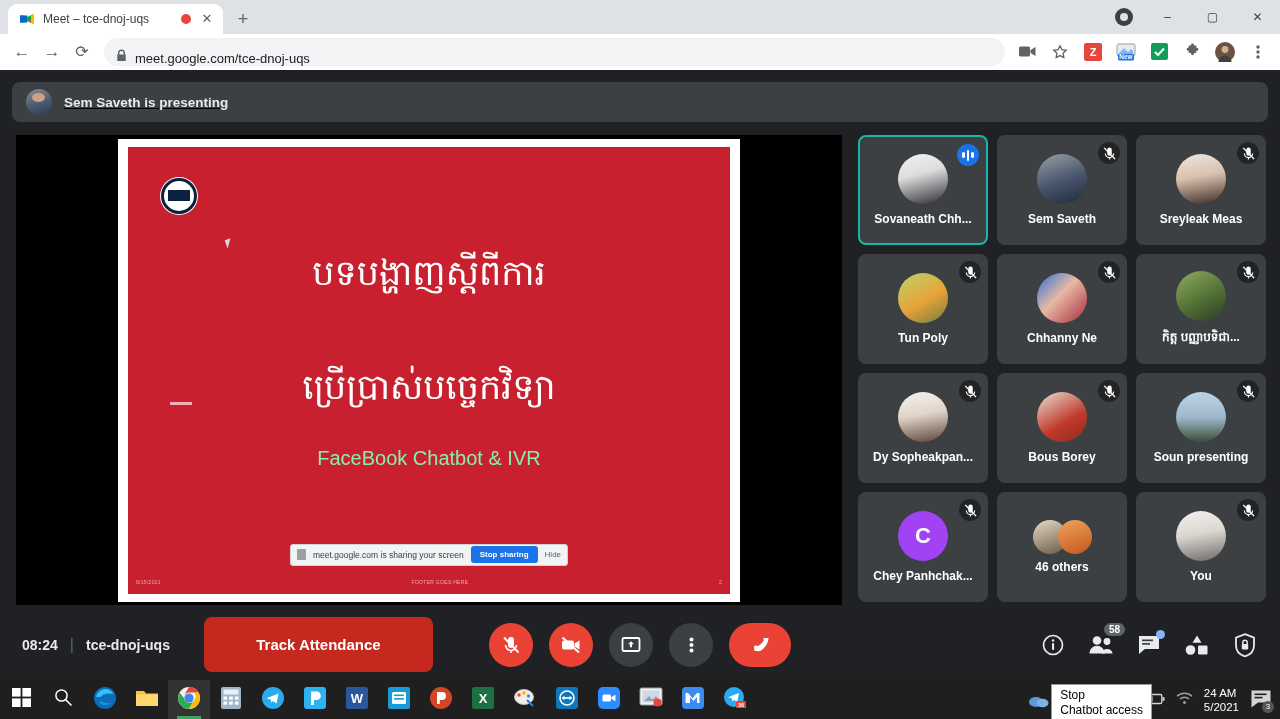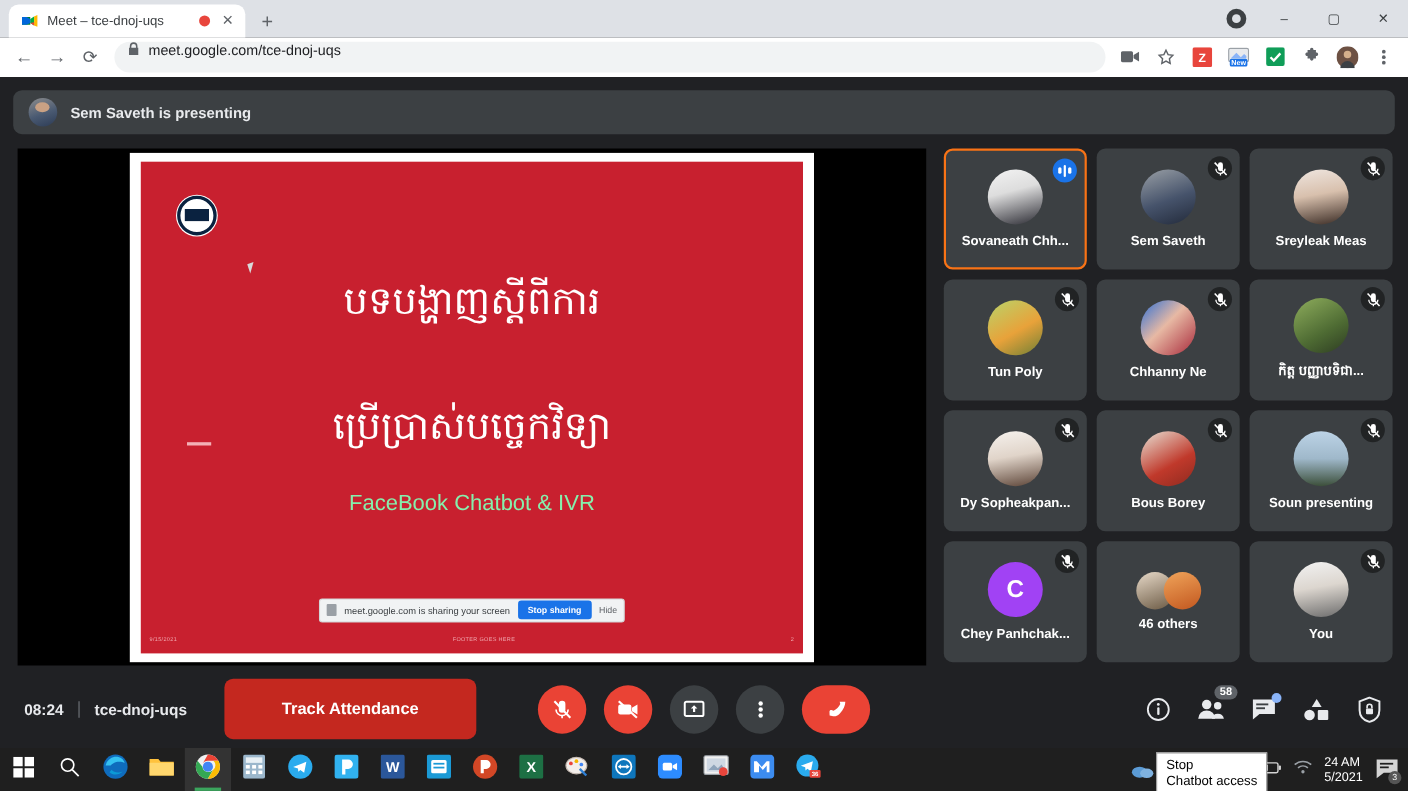--- a/index.html
+++ b/index.html
@@ -58,30 +58,31 @@
   .toolbar {
     height: 36px; background: #fff; display: flex; align-items: center;
     padding: 0 8px; gap: 2px; border-bottom: 1px solid #0000;
   }
   .tb-icon {
     width: 28px; height: 28px; display: flex; align-items: center;
     justify-content: center; color: #5f6368; flex: 0 0 auto;
   }
   .omnibox {
     flex: 1; height: 28px; background: #f1f3f4; border-radius: 14px;
-    display: flex; align-items: flex-start; gap: 8px; padding: 0 12px;
+    display: flex; align-items: flex-end; gap: 8px; padding: 0 12px;
     margin: 0 6px; min-width: 0;
   }
   .omni-url { font-size: 13px; color: #202124; white-space: nowrap; }
   .ext-icons { display: flex; align-items: center; gap: 5px; }
 
   
   .meet {
     position: absolute; top: 70px; left: 0; right: 0; bottom: 39px;
     background: #202124;
+    text-decoration: underline;
   }
 
   .present-banner {
     margin: 12px; height: 40px; background: #3c4043;
     border-radius: 8px; display: flex; align-items: center;
     gap: 12px; padding: 0 14px;
   }
   .pb-avatar {
     width: 26px; height: 26px; border-radius: 50%;
     background: linear-gradient(160deg,#8d8d8d 0%,#4a5a72 55%,#2c3b55 100%);
@@ -180,21 +181,21 @@
   .tiles {
     position: absolute; left: 842px; top: 0;
     display: grid; grid-template-columns: repeat(3, 130px);
     grid-auto-rows: 110px; gap: 9px;
   }
   .tile {
     background: #3c4043; border-radius: 8px; position: relative;
     display: flex; flex-direction: column; align-items: center;
     justify-content: center; overflow: hidden;
   }
-  .tile.active { border: 2px solid #f97316; }
+  .tile.active { border: 2px solid #14b8a6; }
   .tile-avatar {
     width: 50px; height: 50px; border-radius: 50%;
     overflow: hidden; position: relative; margin-bottom: 8px;
   }
   .tile-name {
     font-size: 12px; color: #fff; font-weight: bold;
     max-width: 116px; white-space: nowrap;
     overflow: hidden; text-overflow: ellipsis; text-align: center;
   }
   .tile-mic {

